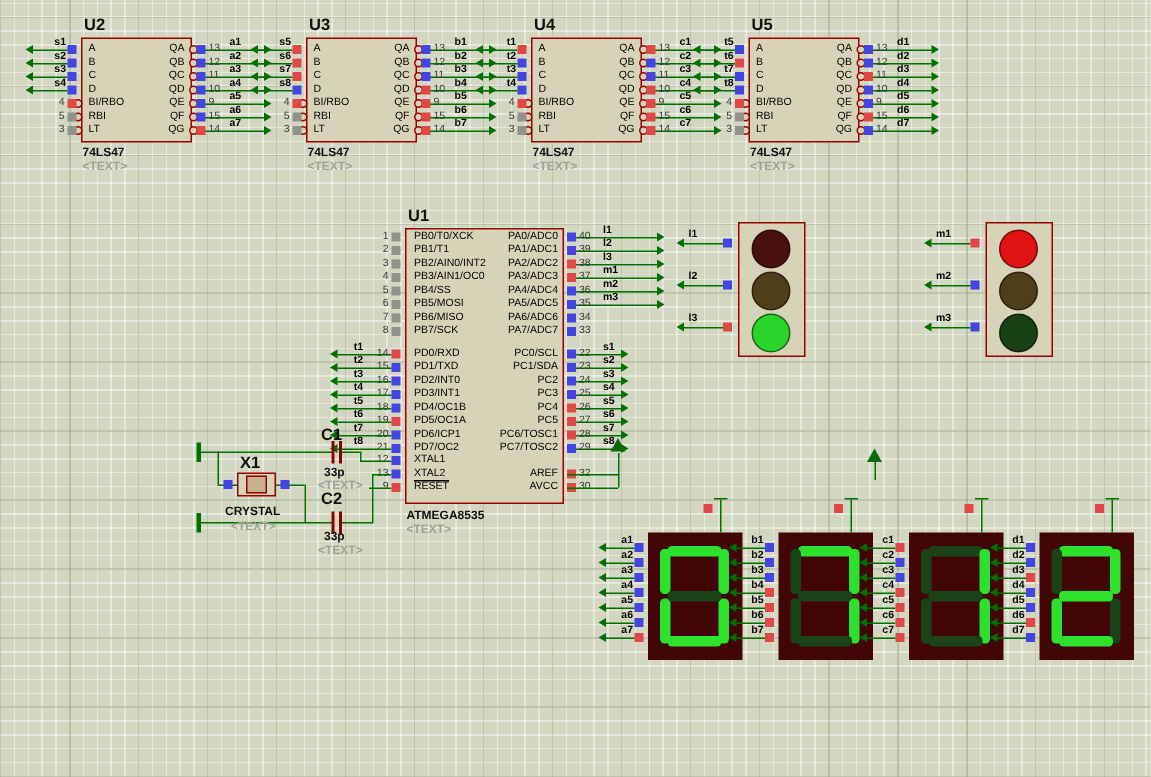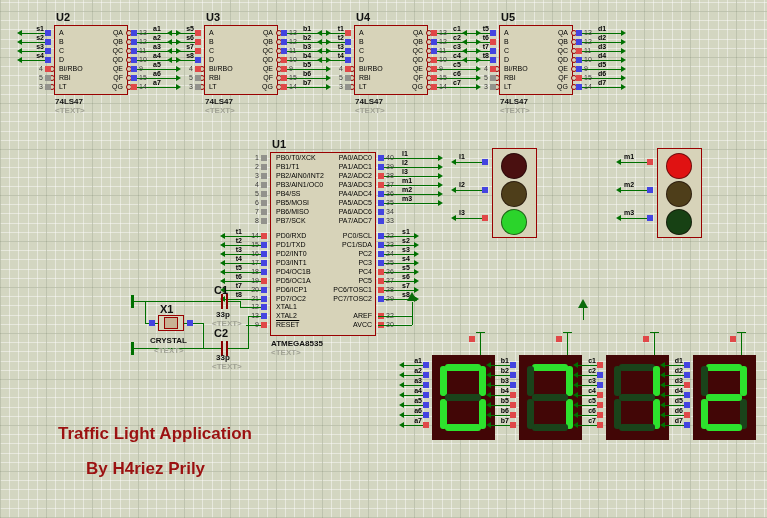--- a/index.html
+++ b/index.html
@@ -33,22 +33,20 @@
   .tl{position:absolute;background:#d7d3b9;border:1px solid #990000;box-sizing:border-box}
   .lamp{position:absolute;border-radius:50%;border:1px solid rgba(20,5,5,.55);box-sizing:border-box}
   .title-line{position:absolute;font-size:17px;font-weight:700;color:#9b1111;white-space:nowrap}
   #title1{left:58px;top:424px}
   #title2{left:86px;top:459px}
 </style>
 </head>
 <body>
 
 <div id="canvas">
-  <div id="title1" class="title-line">Traffic Light Application</div>
-  <div id="title2" class="title-line">By H4riez Prily</div>
   <div id="components">
       <div class="chip" style="left: 54px; top: 25px; width: 74px; height: 70px;"></div>
       <div class="ref" style="left: 56px; top: 11px;">U2</div>
       <div class="part" style="left: 55px; top: 97px;">74LS47</div>
       <div class="ghost" style="left: 55px; top: 106px;">&lt;TEXT&gt;</div>
       <div class="pname" style="left: 59px; top: 29px;">A</div>
       <div class="wire" style="left: 22px; top: 33px; width: 23px; height: 1px;"></div>
       <div class="arrL" style="left: 17px; top: 30px;"></div>
       <div class="netlbl right" style="left: 28px; top: 25px; width: 16px;">s1</div>
       <div class="sq" style="left: 45px; top: 30px; background: rgb(68, 68, 224);"></div>

